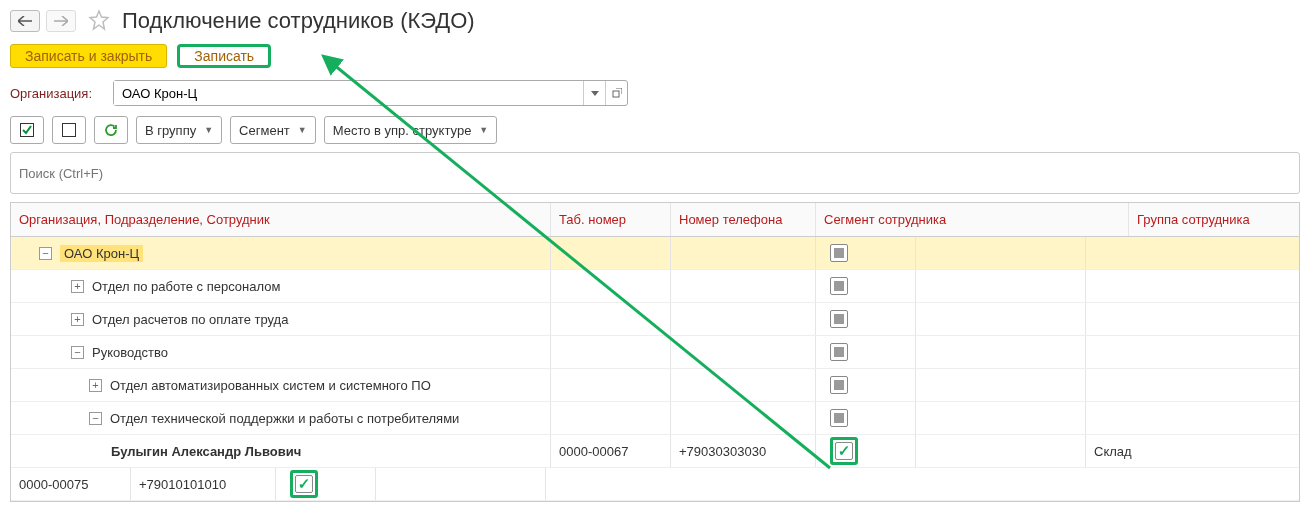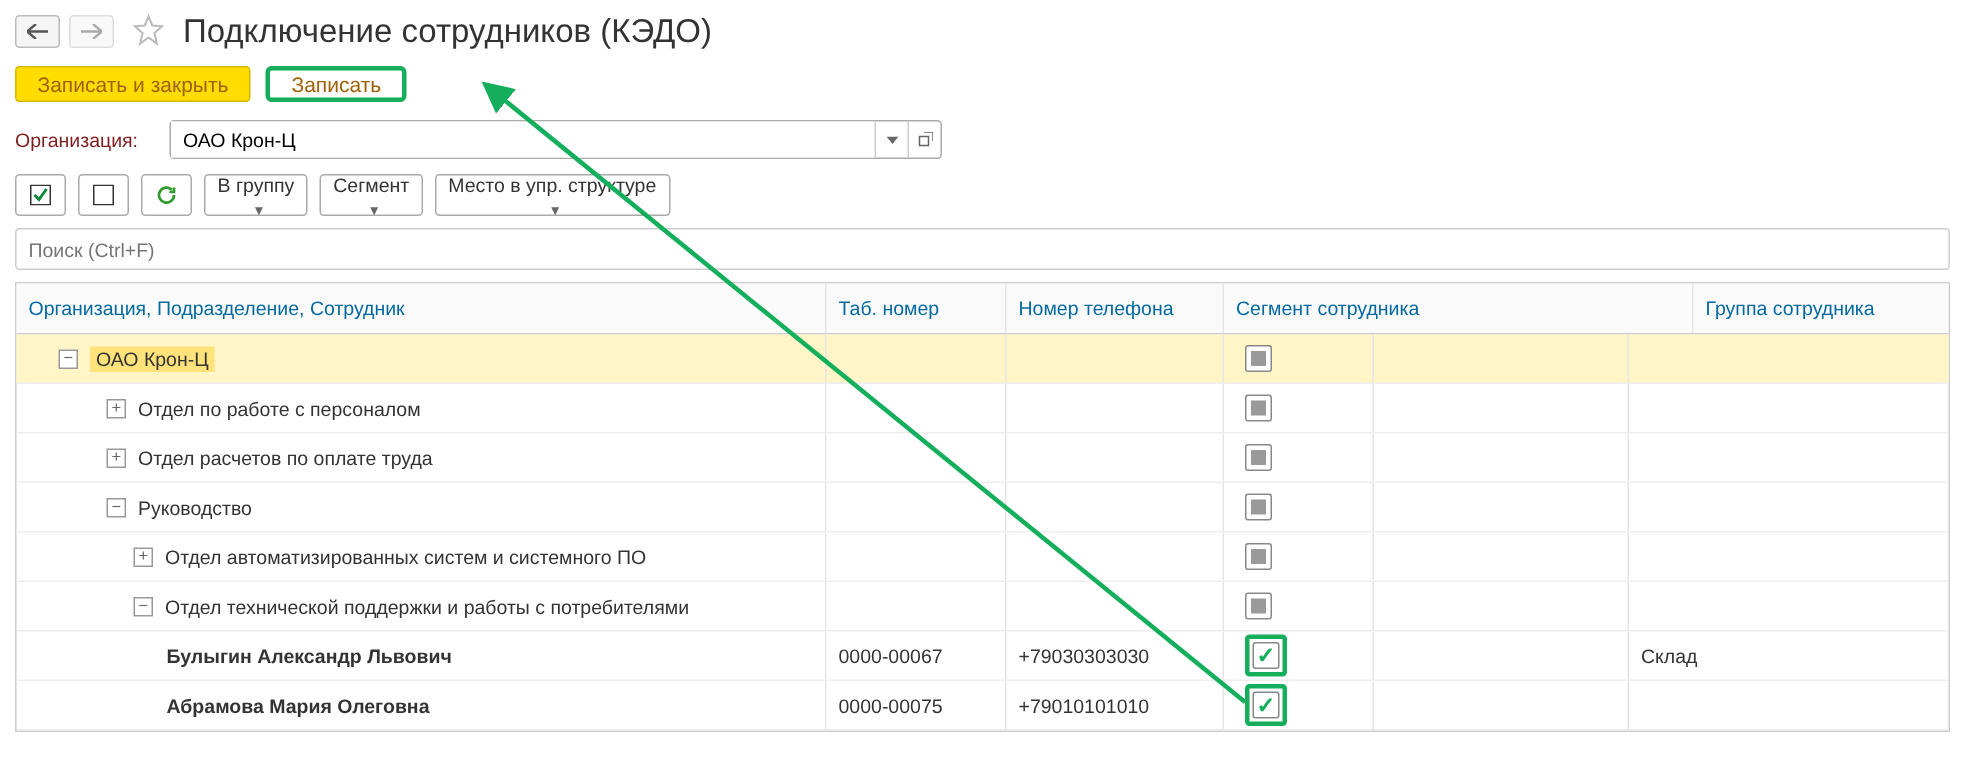--- a/index.html
+++ b/index.html
@@ -33,41 +33,41 @@
     flex: 1; border: none; padding: 0 8px; font-size: 13px; outline: none;
   }
   .combo-btn {
     width: 22px; border-left: 1px solid #ccc; display: flex;
     align-items: center; justify-content: center; cursor: pointer; color: #666;
   }
   .toolbar-row { display: flex; gap: 8px; margin-bottom: 8px; }
   .tb-btn {
     height: 28px; min-width: 34px; padding: 0 8px; border: 1px solid #aaa; border-radius: 3px;
     background: #fff; display: flex; align-items: center; justify-content: center;
-    cursor: pointer; gap: 4px; color: #333; flex-direction: column;
+    cursor: pointer; gap: 4px; color: #333;
   }
   .tb-btn .caret { font-size: 9px; color: #666; margin-left: 4px; }
   .search-row input {
-    width: 100%; height: 28px; border: 1px solid #ccc; border-radius: 3px;
+    width: 100%; height: 42px; border: 1px solid #ccc; border-radius: 3px;
     padding: 0 8px; font-size: 13px; color: #999; outline: none;
   }
   .grid { margin-top: 8px; border: 1px solid #ccc; }
   .grid-head, .grid-row { display: flex; }
   .grid-head { background: #fafafa; border-bottom: 1px solid #ccc; height: 34px; align-items: center; }
   .grid-row { height: 33px; align-items: center; border-bottom: 1px solid #eee; }
   .grid-row.org { background: #fff5c7; }
   .col { padding: 0 8px; border-right: 1px solid #e5e5e5; height: 100%; display: flex; align-items: center; }
   .col:last-child { border-right: none; }
   .col-tree  { flex: 0 0 540px; }
   .col-tab   { flex: 0 0 120px; }
   .col-phone { flex: 0 0 145px; }
   .col-conn  { flex: 0 0 100px; justify-content: flex-start; padding-left: 14px; }
   .col-group { flex: 0 0 170px; }
   .col-seg   { flex: 1; }
-  .grid-head .col { color: #0369a1; font-size: 13px; }
+  .grid-head .col { color: #b91c1c; font-size: 13px; }
   .indent1 { padding-left: 28px; }
   .indent2 { padding-left: 60px; }
   .indent3 { padding-left: 78px; }
   .indent4 { padding-left: 100px; font-weight: bold; }
   .tree-toggle {
     width: 13px; height: 13px; border: 1px solid #999; display: inline-flex;
     align-items: center; justify-content: center; font-size: 11px; line-height: 1;
     margin-right: 8px; color: #666; background: #fff;
   }
   .chk {
@@ -268,23 +268,20 @@
         <div class="col col-phone">+79030303030</div>
         <div class="col col-conn">
           <span class="chk-hl">
             <span class="chk checked">✓</span>
           </span>
         </div>
         <div class="col col-group"></div>
         <div class="col col-seg">Склад</div>
       </div>
       <div class="grid-row">
-        <div class="col col-tree indent4">
-          <span>Абрамова Мария Олеговна</span>
-        </div>
         <div class="col col-tab">0000-00075</div>
         <div class="col col-phone">+79010101010</div>
         <div class="col col-conn">
           <span class="chk-hl">
             <span class="chk checked">✓</span>
           </span>
         </div>
         <div class="col col-group"></div>
         <div class="col col-seg"></div>
       </div>

